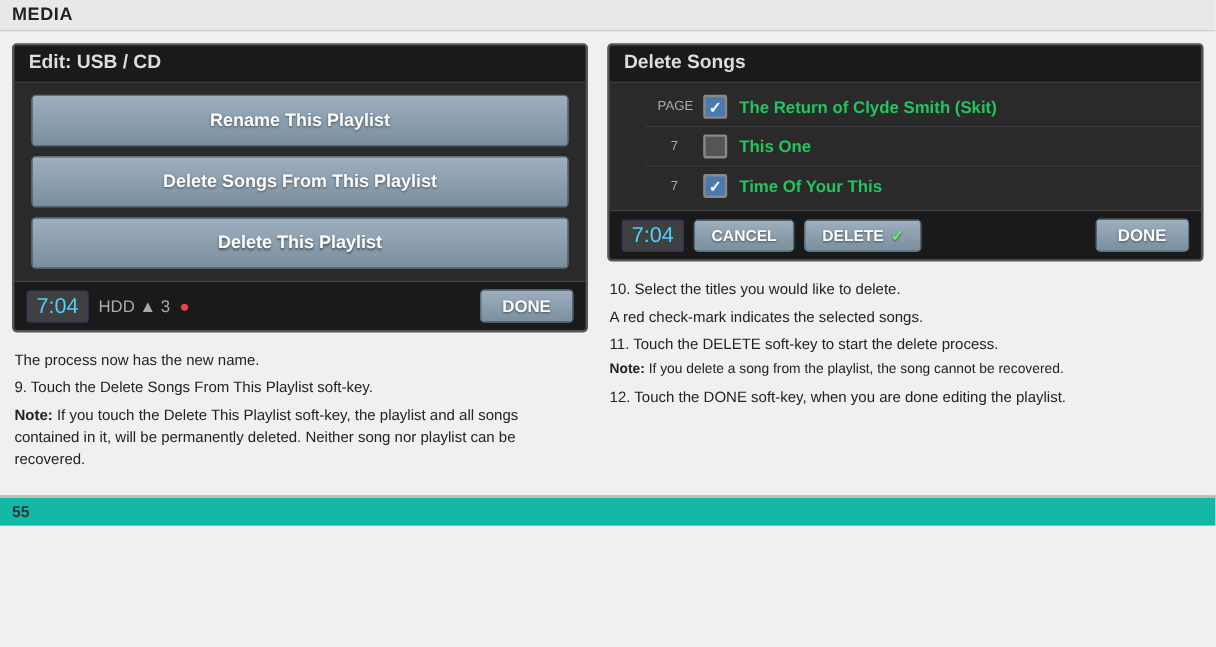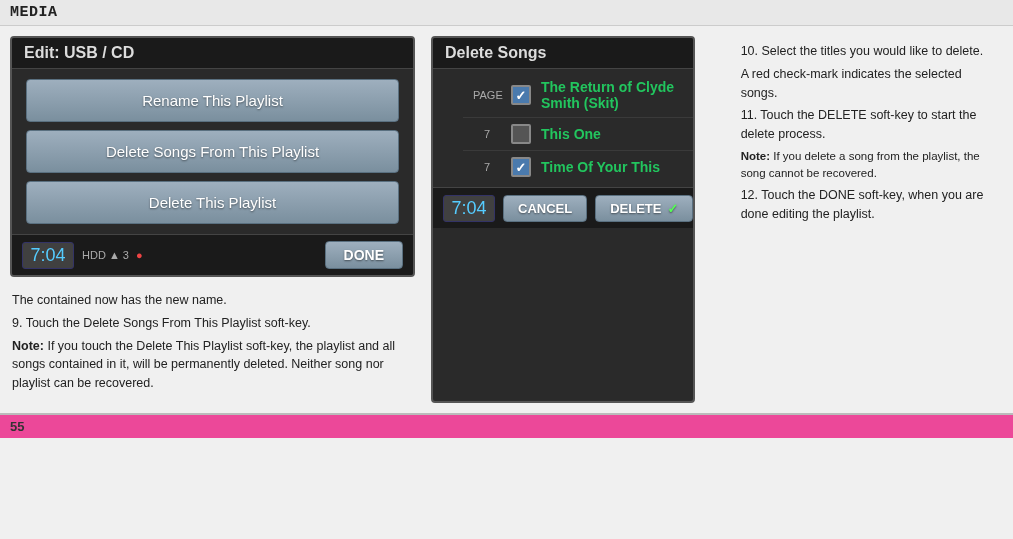--- a/index.html
+++ b/index.html
@@ -12,32 +12,31 @@
       color: #222;
     }
 
     .page-title {
       background: #e8e8e8;
       border-bottom: 1px solid #ccc;
       padding: 4px 10px;
       font-weight: bold;
       font-size: 15px;
       letter-spacing: 0.5px;
-      font-family: Liberation Mono, monospace;
     }
 
     .main-content {
       display: flex;
       padding: 10px;
       gap: 16px;
     }
 
     
     .left-panel {
-      width: 405px;
+      width: 480px;
       display: flex;
       flex-direction: column;
       gap: 8px;
     }
 
     .screen-box {
       background: #2a2a2a;
       border: 2px solid #555;
       border-radius: 4px;
       overflow: hidden;
@@ -60,21 +59,21 @@
     }
 
     .menu-btn {
       background: linear-gradient(to bottom, #9eafbe, #7a8f9e);
       color: #fff;
       border: 1px solid #5a7080;
       border-radius: 4px;
       padding: 12px 11px;
       text-align: center;
       font-size: 15px;
-      font-weight: normal;
+      font-weight: bold;
       cursor: pointer;
       text-shadow: 0 1px 2px rgba(0,0,0,0.5);
     }
 
     .screen-footer {
       background: #1a1a1a;
       display: flex;
       align-items: center;
       padding: 6px 10px;
       border-top: 1px solid #444;
@@ -88,21 +87,21 @@
       font-weight: normal;
       padding: 2px 6px;
       border: 1px solid #336;
       border-radius: 3px;
       min-width: 52px;
       text-align: center;
     }
 
     .hdd-info {
       color: #aaa;
-      font-size: 11px;
+      font-size: 14px;
       flex: 1;
     }
 
     .done-btn {
       background: linear-gradient(to bottom, #9eafbe, #7a8f9e);
       color: #fff;
       border: 1px solid #5a7080;
       border-radius: 4px;
       padding: 5px 18px;
       font-size: 14px;
@@ -124,20 +123,21 @@
 
     .note-label {
       font-weight: bold;
       text-align: center;
     }
 
     
     .right-panel {
       flex: 1;
       display: flex;
+      flex-direction: column;
       gap: 8px;
     }
 
     .right-screen {
       background: #2a2a2a;
       border: 2px solid #555;
       border-radius: 4px;
       overflow: hidden;
     }
 
@@ -251,29 +251,28 @@
 
     .right-text {
       padding: 6px 2px;
       font-size: 12.5px;
       line-height: 1.5;
       color: #222;
     }
 
     .right-text p {
       margin-bottom: 4px;
-      margin-left: 36px;
     }
 
     .note-small {
       font-size: 11.5px;
     }
 
     .bottom-bar {
-      background: #ec4899;
+      background: #14b8a6;
       border-top: 2px solid #bbb;
       padding: 4px 10px;
       font-size: 13px;
       font-weight: bold;
       color: #333;
       margin-top: auto;
     }
   </style>
 </head>
 <body>
@@ -297,21 +296,21 @@
         <div class="hdd-info">
           <span>HDD</span>
           <span>▲</span>
           <span>3</span>
           <span style="color:#e44; margin-left:4px;">●</span>
         </div>
         <div class="done-btn">DONE</div>
       </div>
     </div>
     <div class="left-text">
-      <p>The contained now has the new name.</p>
+      <p>The process now has the new name.</p>
       <p>9. Touch the Delete Songs From This Playlist soft-key.</p>
       <p>
         <span class="note-label">Note:</span><span> If you touch the Delete This Playlist soft-key, the playlist and all songs contained in it, will be permanently deleted. Neither  song nor playlist can be recovered.</span>
       </p>
     </div>
   </div>
 
   <div class="right-panel">
     <div class="right-screen">
       <div class="right-screen-header">Delete Songs</div>

